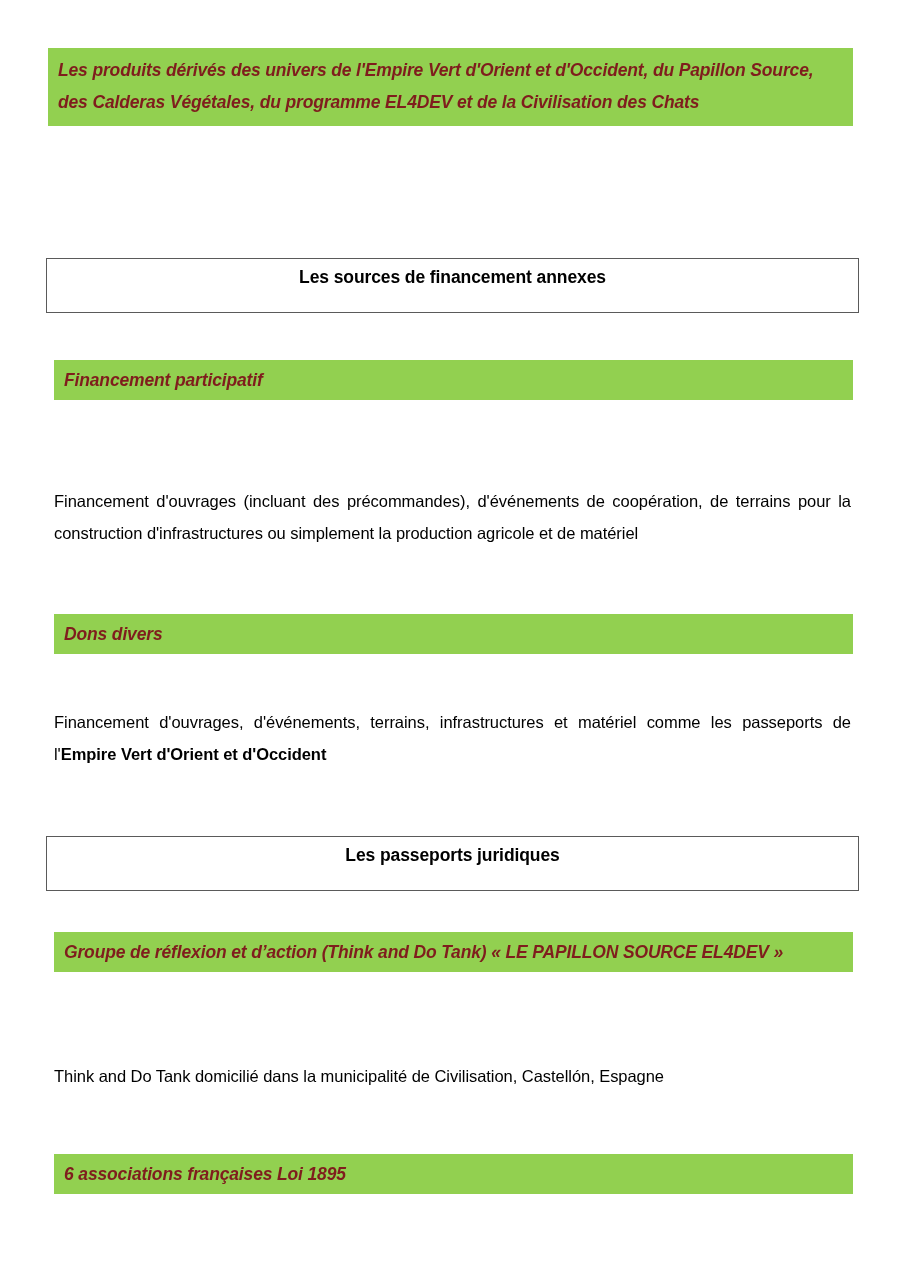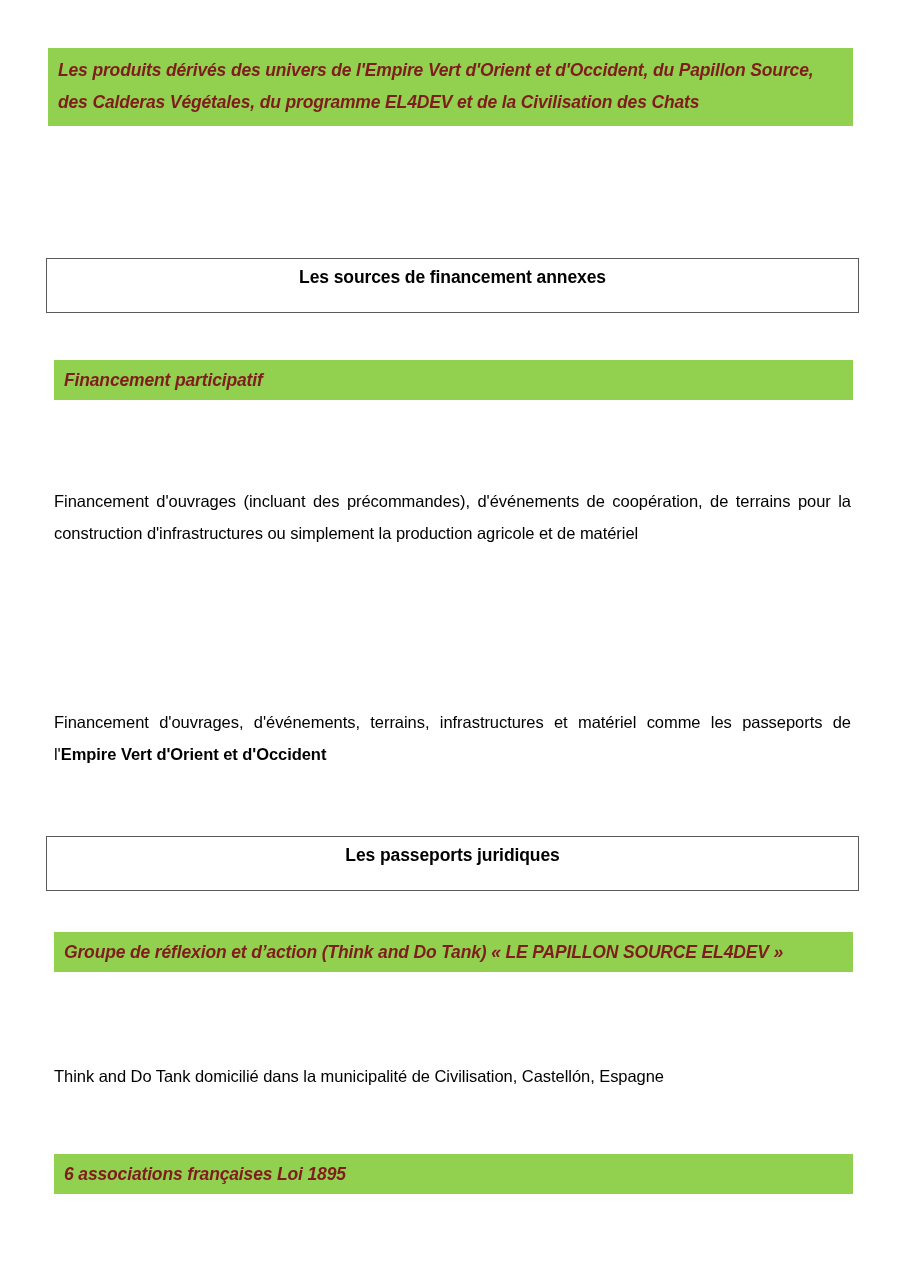--- a/index.html
+++ b/index.html
@@ -91,20 +91,21 @@
 <div class="page">
 
   <div class="band band-title">Les produits dérivés des univers de l'Empire Vert d'Orient et d'Occident, du Papillon Source, des Calderas Végétales, du programme EL4DEV et de la Civilisation des Chats</div>
 
   <div class="section-box" style="top:258px;">Les sources de financement annexes</div>
 
   <div class="band band-sub" style="top:360px;">Financement participatif</div>
 
   <div class="para" style="top:453px;margin-top:32px;">Financement d'ouvrages (incluant des précommandes), d'événements de coopération, de terrains pour la construction d'infrastructures ou simplement la production agricole et de matériel</div>
 
+  <div class="band band-sub" style="top:614px;">Dons divers</div>
 
   <div class="para" style="top:706px;">
     <span>Financement d'ouvrages, d'événements, terrains, infrastructures et matériel comme les passeports de l'</span><b>Empire Vert d'Orient et d'Occident</b>
   </div>
 
   <div class="section-box" style="top:836px;">Les passeports juridiques</div>
 
   <div class="band band-sub" style="top:932px;">Groupe de réflexion et d’action (Think and Do Tank) « LE PAPILLON SOURCE EL4DEV »</div>
 
   <div class="para nojustify" style="top:1060px;">Think and Do Tank domicilié dans la municipalité de Civilisation, Castellón, Espagne</div>

